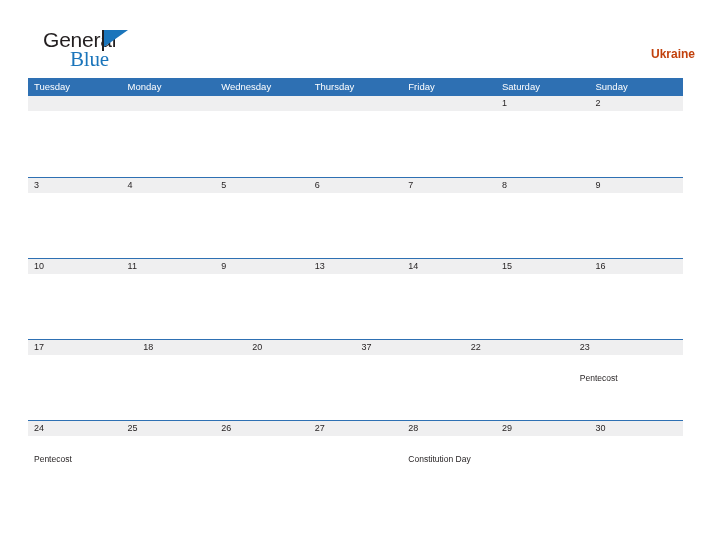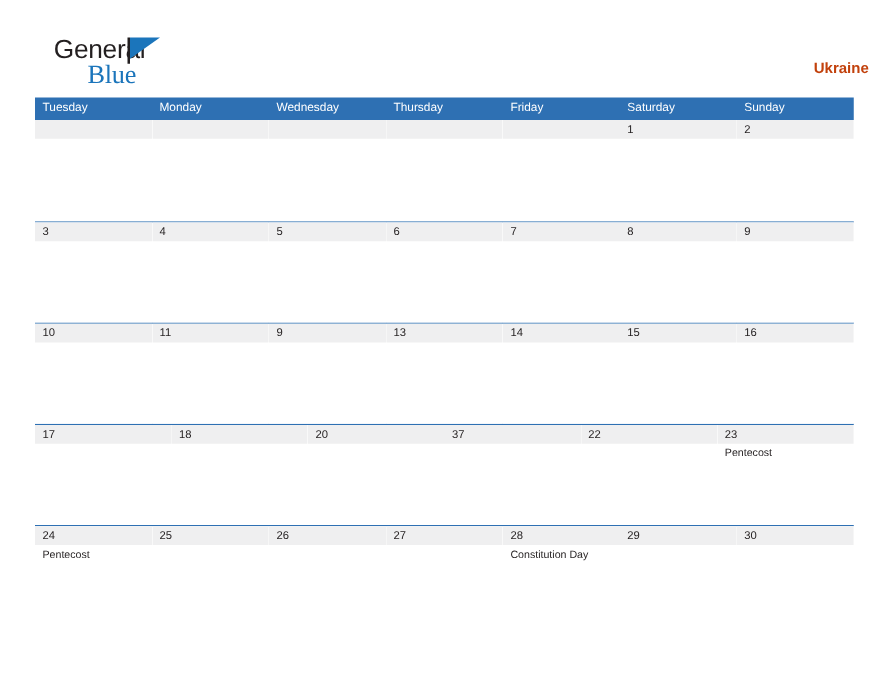--- a/index.html
+++ b/index.html
@@ -165,21 +165,21 @@
     padding-left: 6px;
     font-size: 9px;
     line-height: 15px;
     color: #231f20;
     font-family: "Liberation Sans", sans-serif;
   }
 
   .day-events {
     box-sizing: border-box;
     padding-left: 6px;
-    padding-top: 2px;
+    padding-top: 18px;
   }
   .event {
     display: block;
     font-size: 8.5px;
     line-height: 11px;
     color: #231f20;
     font-family: "Liberation Sans", sans-serif;
     white-space: nowrap;
   }
 </style>

